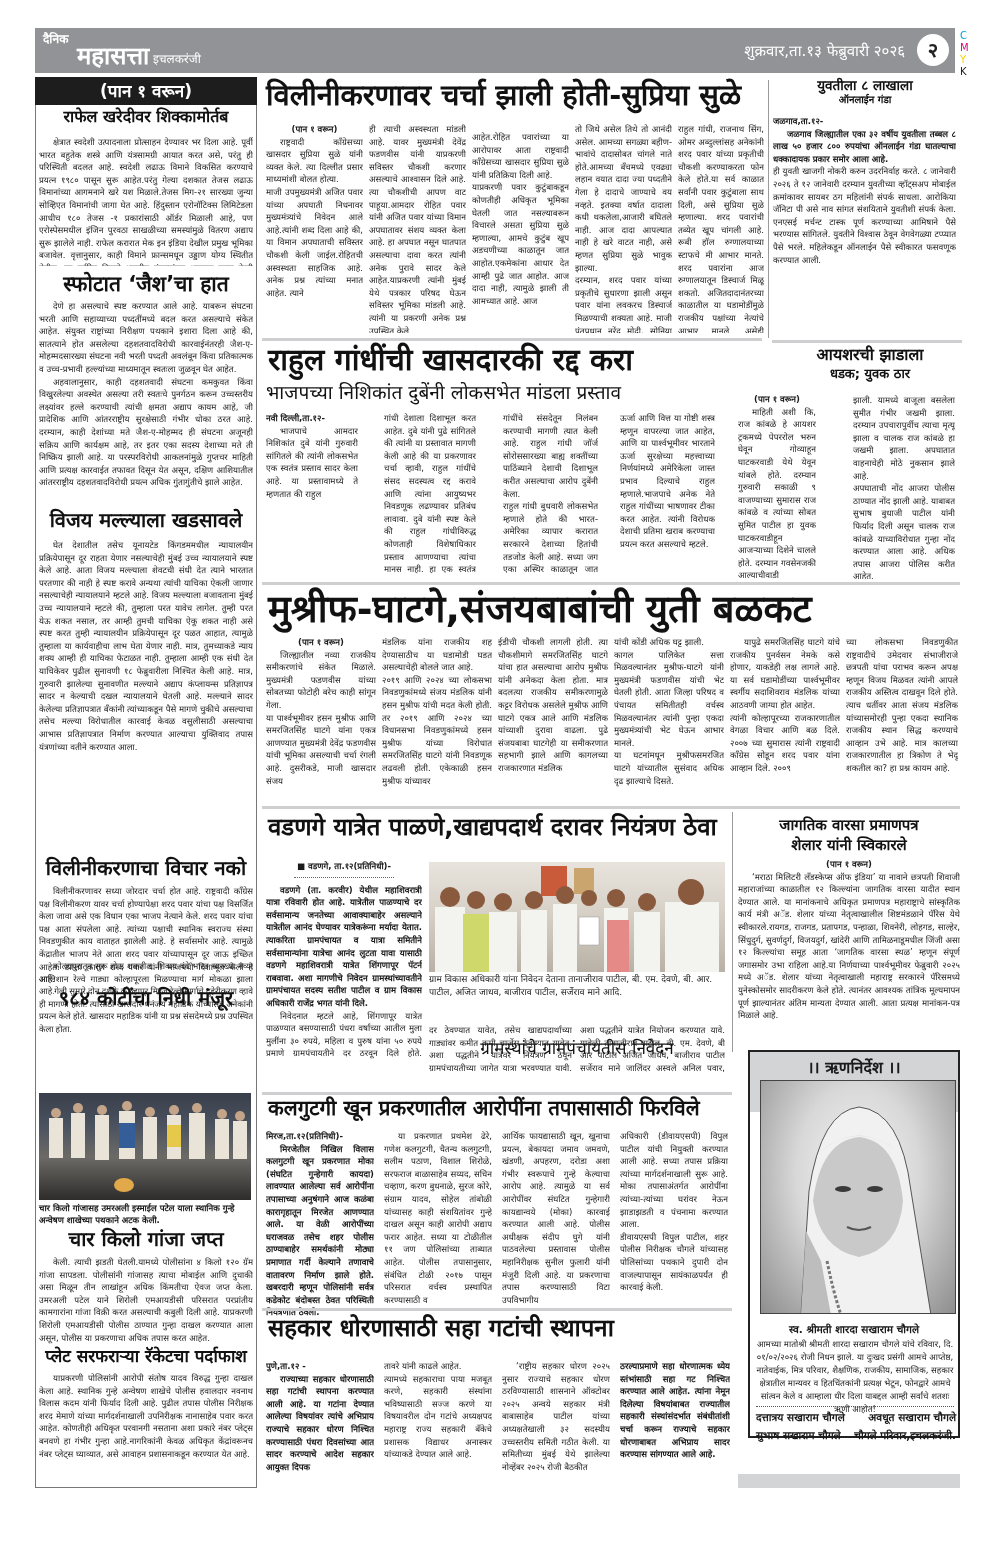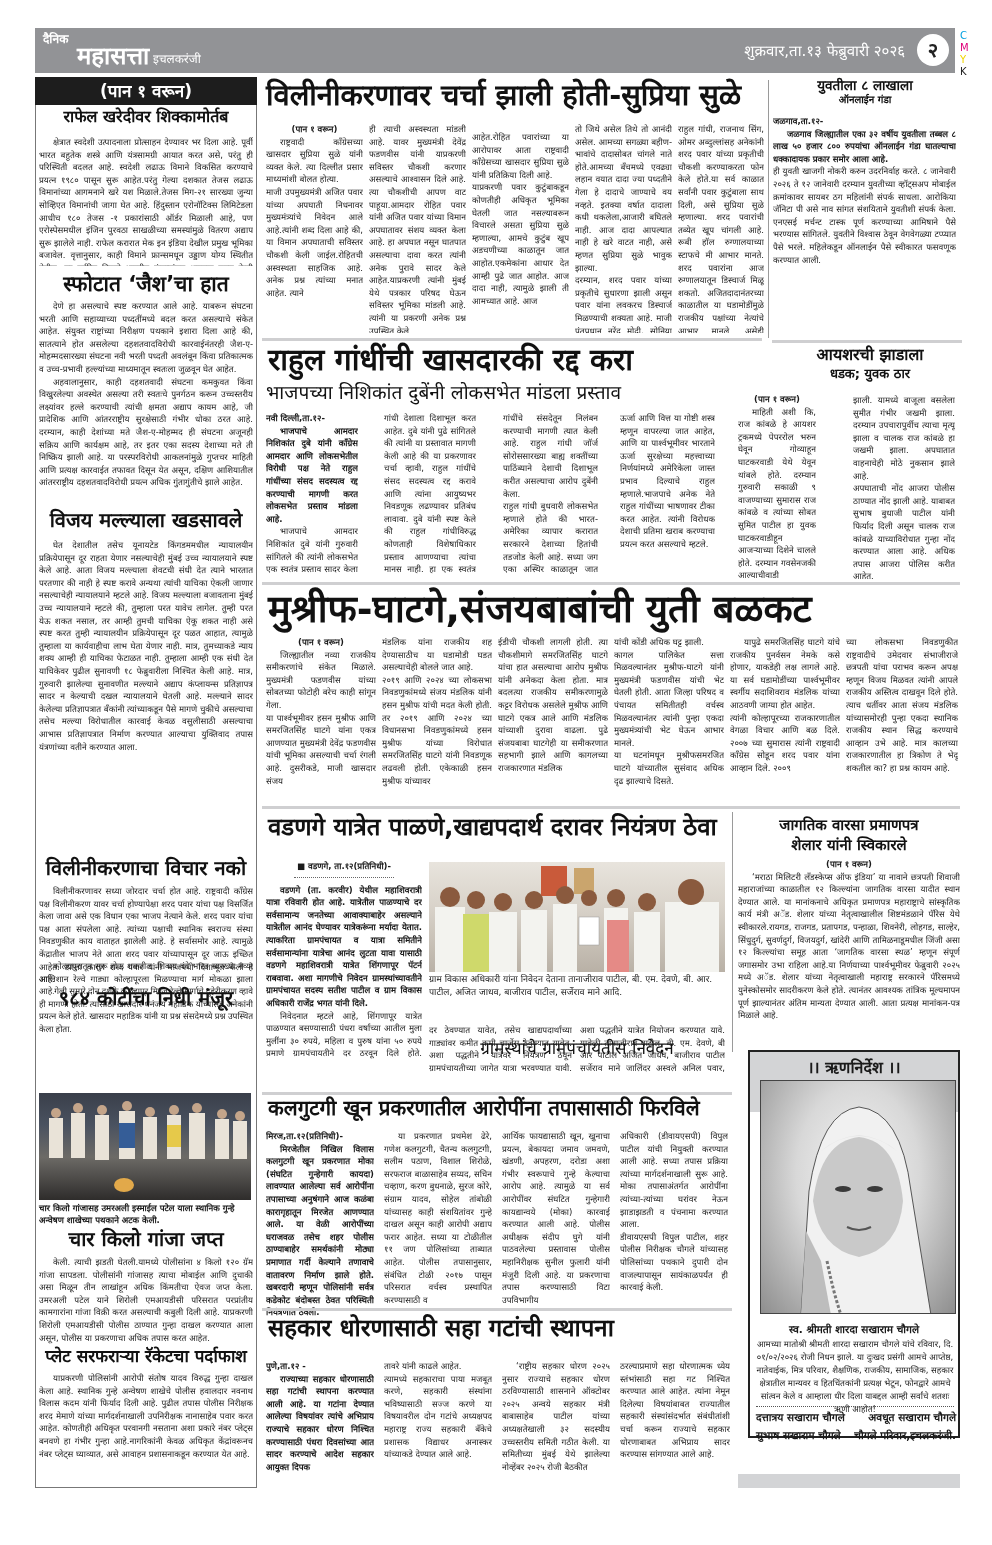--- a/index.html
+++ b/index.html
@@ -154,21 +154,20 @@
   <p class="bold">जळगाव जिल्ह्यातील एका ३२ वर्षीय युवतीला तब्बल ८ लाख ५० हजार ८०० रुपयांचा ऑनलाईन गंडा घातल्याचा धक्कादायक प्रकार समोर आला आहे.</p>
   <p class="lead">ही युवती खाजगी नोकरी करुन उदरनिर्वाह करते. ८ जानेवारी २०२६ ते १२ जानेवारी दरम्यान युवतीच्या व्हॉट्सअप मोबाईल क्रमांकावर सायबर ठग महिलांनी संपर्क साधला. आरोकिया जॅनिटा पी असे नाव सांगत संशयिताने युवतीशी संपर्क केला. एनएसई मर्चन्ट टास्क पूर्ण करण्याच्या आमिषाने पैसे भरण्यास सांगितले. युवतीने विश्वास ठेवून वेगवेगळ्या टप्प्यात पैसे भरले. महिलेकडून ऑनलाईन पैसे स्वीकारत फसवणूक करण्यात आली.</p>
 </div>
 
 <div class="rule" style="left:262px;top:338px;width:500px;"></div>
 
 <div class="hd" style="left:268px;top:344px;font-size:30px;">राहुल गांधींची खासदारकी रद्द करा</div>
 <div class="hd" style="left:266px;top:383px;font-size:19px;font-weight:normal;">भाजपच्या निशिकांत दुबेंनी लोकसभेत मांडला प्रस्ताव</div>
 <div class="col" style="left:266px;top:412px;width:92px;height:162px;">
   <div class="bold">नवी दिल्ली,ता.१२-</div>
-  <p class="bold">भाजपाचे आमदार निशिकांत दुबे यांनी काँग्रेस आमदार आणि लोकसभेतील विरोधी पक्ष नेते राहुल गांधींच्या संसद सदस्यत्व रद्द करण्याची मागणी करत लोकसभेत प्रस्ताव मांडला आहे.</p>
   <p>भाजपाचे आमदार निशिकांत दुबे यांनी गुरुवारी सांगितले की त्यांनी लोकसभेत एक स्वतंत्र प्रस्ताव सादर केला आहे. या प्रस्तावामध्ये ते म्हणतात की राहुल</p>
 </div>
 <div class="col" style="left:384px;top:412px;width:92px;height:162px;">
     <p class="lead">गांधी देशाला दिशाभूल करत आहेत. दुबे यांनी पुढे सांगितले की त्यांनी या प्रस्तावात मागणी केली आहे की या प्रकरणावर चर्चा व्हावी, राहुल गांधींचे संसद सदस्यत्व रद्द करावे आणि त्यांना आयुष्यभर निवडणूक लढण्यावर प्रतिबंध लावावा. दुबे यांनी स्पष्ट केले की राहुल गांधीविरुद्ध कोणताही विशेषाधिकार प्रस्ताव आणण्याचा त्यांचा मानस नाही. हा एक स्वतंत्र प्रस्ताव असून,</p>
   </div>
 <div class="col" style="left:503px;top:412px;width:95px;height:162px;">
     <p class="lead" style="white-space:pre-line;">गांधींचे संसदेतून निलंबन करण्याची मागणी त्यात केली आहे. राहुल गांधी जॉर्ज सोरोससारख्या बाह्य शक्तींच्या पाठिंब्याने देशाची दिशाभूल करीत असल्याचा आरोप दुबेंनी केला.
 राहुल गांधी बुधवारी लोकसभेत म्हणाले होते की भारत-अमेरिका व्यापार करारात सरकारने देशाच्या हितांची तडजोड केली आहे. सध्या जग एका अस्थिर काळातून जात आहे, जिथे</p>
   </div>
 <div class="col" style="left:620px;top:412px;width:95px;height:162px;">
@@ -299,21 +298,21 @@
   <div class="bold">पुणे,ता.१२ -</div>
   <p class="bold">राज्याच्या सहकार धोरणासाठी सहा गटांची स्थापना करण्यात आली आहे. या गटांना देण्यात आलेल्या विषयांवर त्यांचे अभिप्राय राज्याचे सहकार धोरण निश्चित करण्यासाठी पंधरा दिवसांच्या आत सादर करण्याचे आदेश सहकार आयुक्त दिपक</p>
 </div>
 <div class="col" style="left:384px;top:1360px;width:108px;height:128px;">
     <p class="lead" style="white-space:pre-line;">तावरे यांनी काढले आहेत.
 त्यामध्ये सहकाराचा पाया मजबूत करणे, सहकारी संस्थांना भविष्यासाठी सज्ज करणे या विषयावरील दोन गटांचे अध्यक्षपद महाराष्ट्र राज्य सहकारी बँकेचे प्रशासक विद्याधर अनास्कर यांच्याकडे देण्यात आले आहे.</p>
   </div>
 <div class="col" style="left:502px;top:1360px;width:108px;height:128px;">
     <p>‘राष्ट्रीय सहकार धोरण २०२५ नुसार राज्याचे सहकार धोरण ठरविण्यासाठी शासनाने ऑक्टोबर २०२५ अन्वये सहकार मंत्री बाबासाहेब पाटील यांच्या अध्यक्षतेखाली ३२ सदस्यीय उच्चस्तरीय समिती गठीत केली. या समितीच्या मुंबई येथे झालेल्या नोव्हेंबर २०२५ रोजी बैठकीत</p>
   </div>
-<div class="col" style="left:620px;top:1360px;width:110px;height:128px;">
+<div class="col" style="left:620px;top:1360px;width:110px;height:128px;font-weight:bold;">
     <p class="lead">ठरल्याप्रमाणे सहा धोरणात्मक ध्येय स्तंभांसाठी सहा गट निश्चित करण्यात आले आहेत. त्यांना नेमून दिलेल्या विषयांबाबत राज्यातील सहकारी संस्थांसंदर्भात संबंधीतांशी चर्चा करून राज्याचे सहकार धोरणाबाबत अभिप्राय सादर करण्यास सांगण्यात आले आहे.</p>
   </div>
 
 <div class="obit">
   <div class="band"></div>
   <div class="title">।। ऋणनिर्देश ।।</div>
   <div class="pic">
     <svg width="196" height="234">
       <path d="M40 234 L48 110 Q60 30 98 26 Q140 30 150 110 L170 234 Z" fill="#f1f1f1" stroke="#555" stroke-width="1"></path>
       <path d="M52 120 Q60 60 98 56 Q136 60 142 120 Q138 168 98 176 Q58 168 52 120 Z" fill="#c9c9c9"></path>

